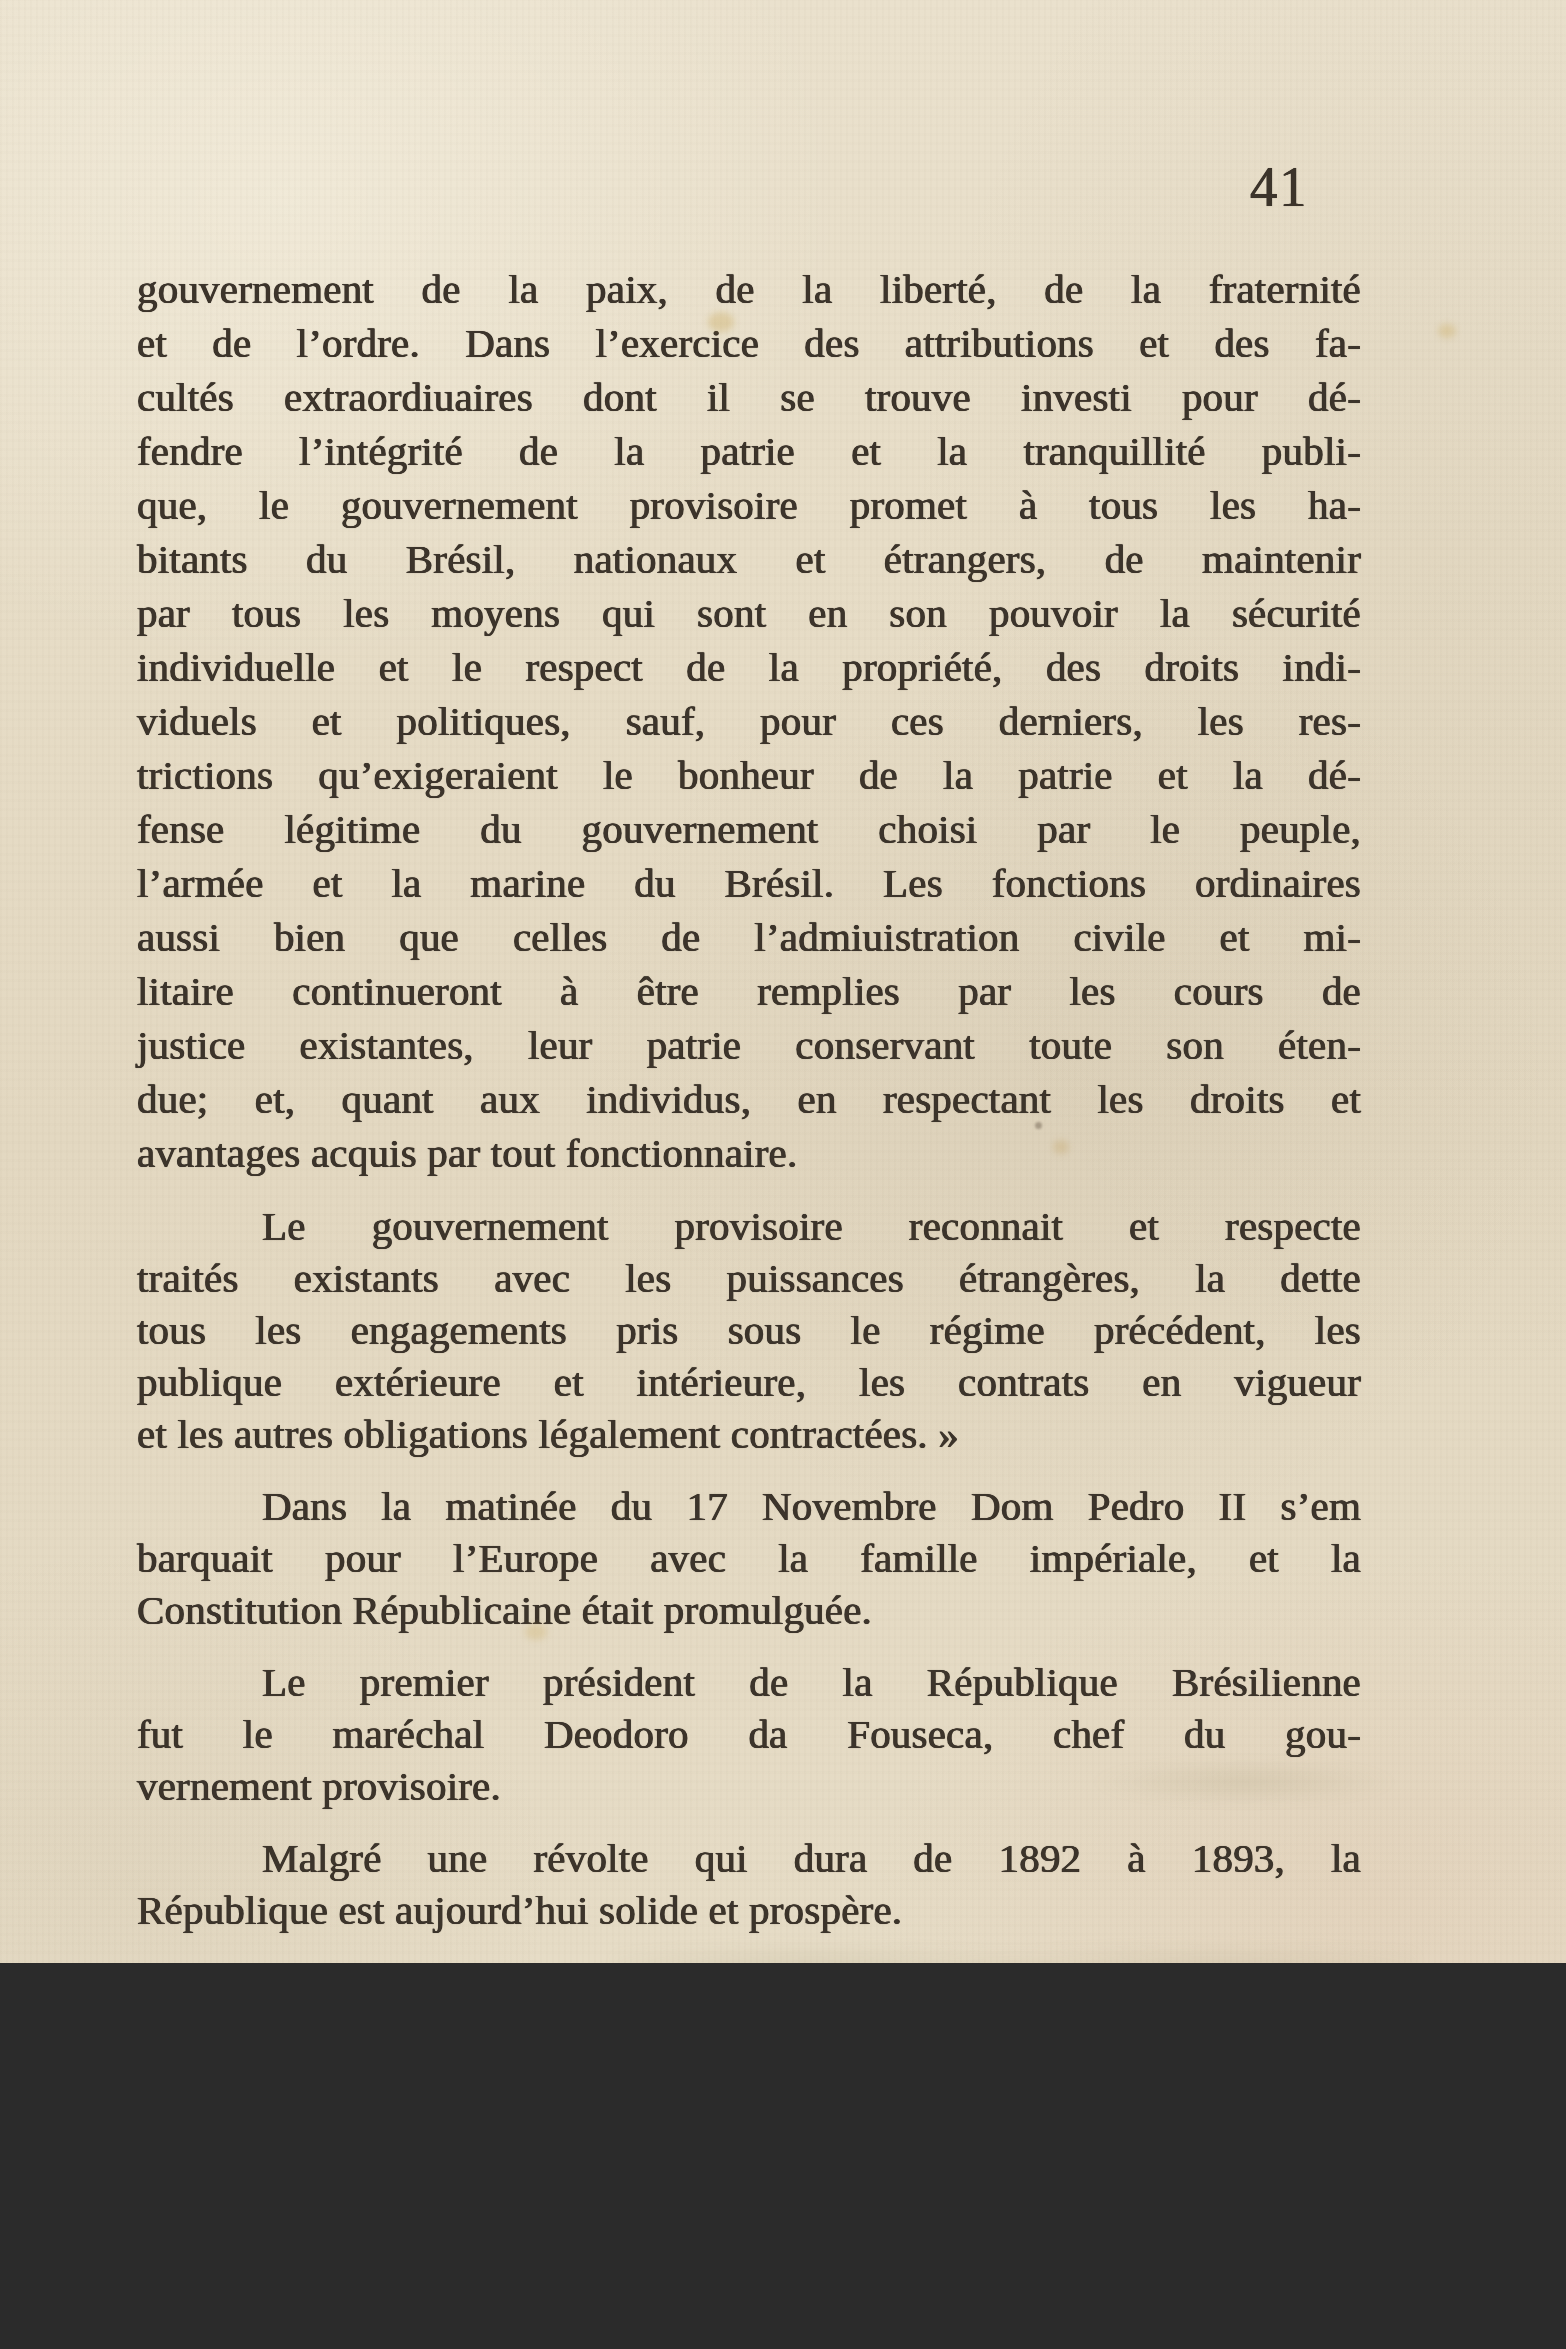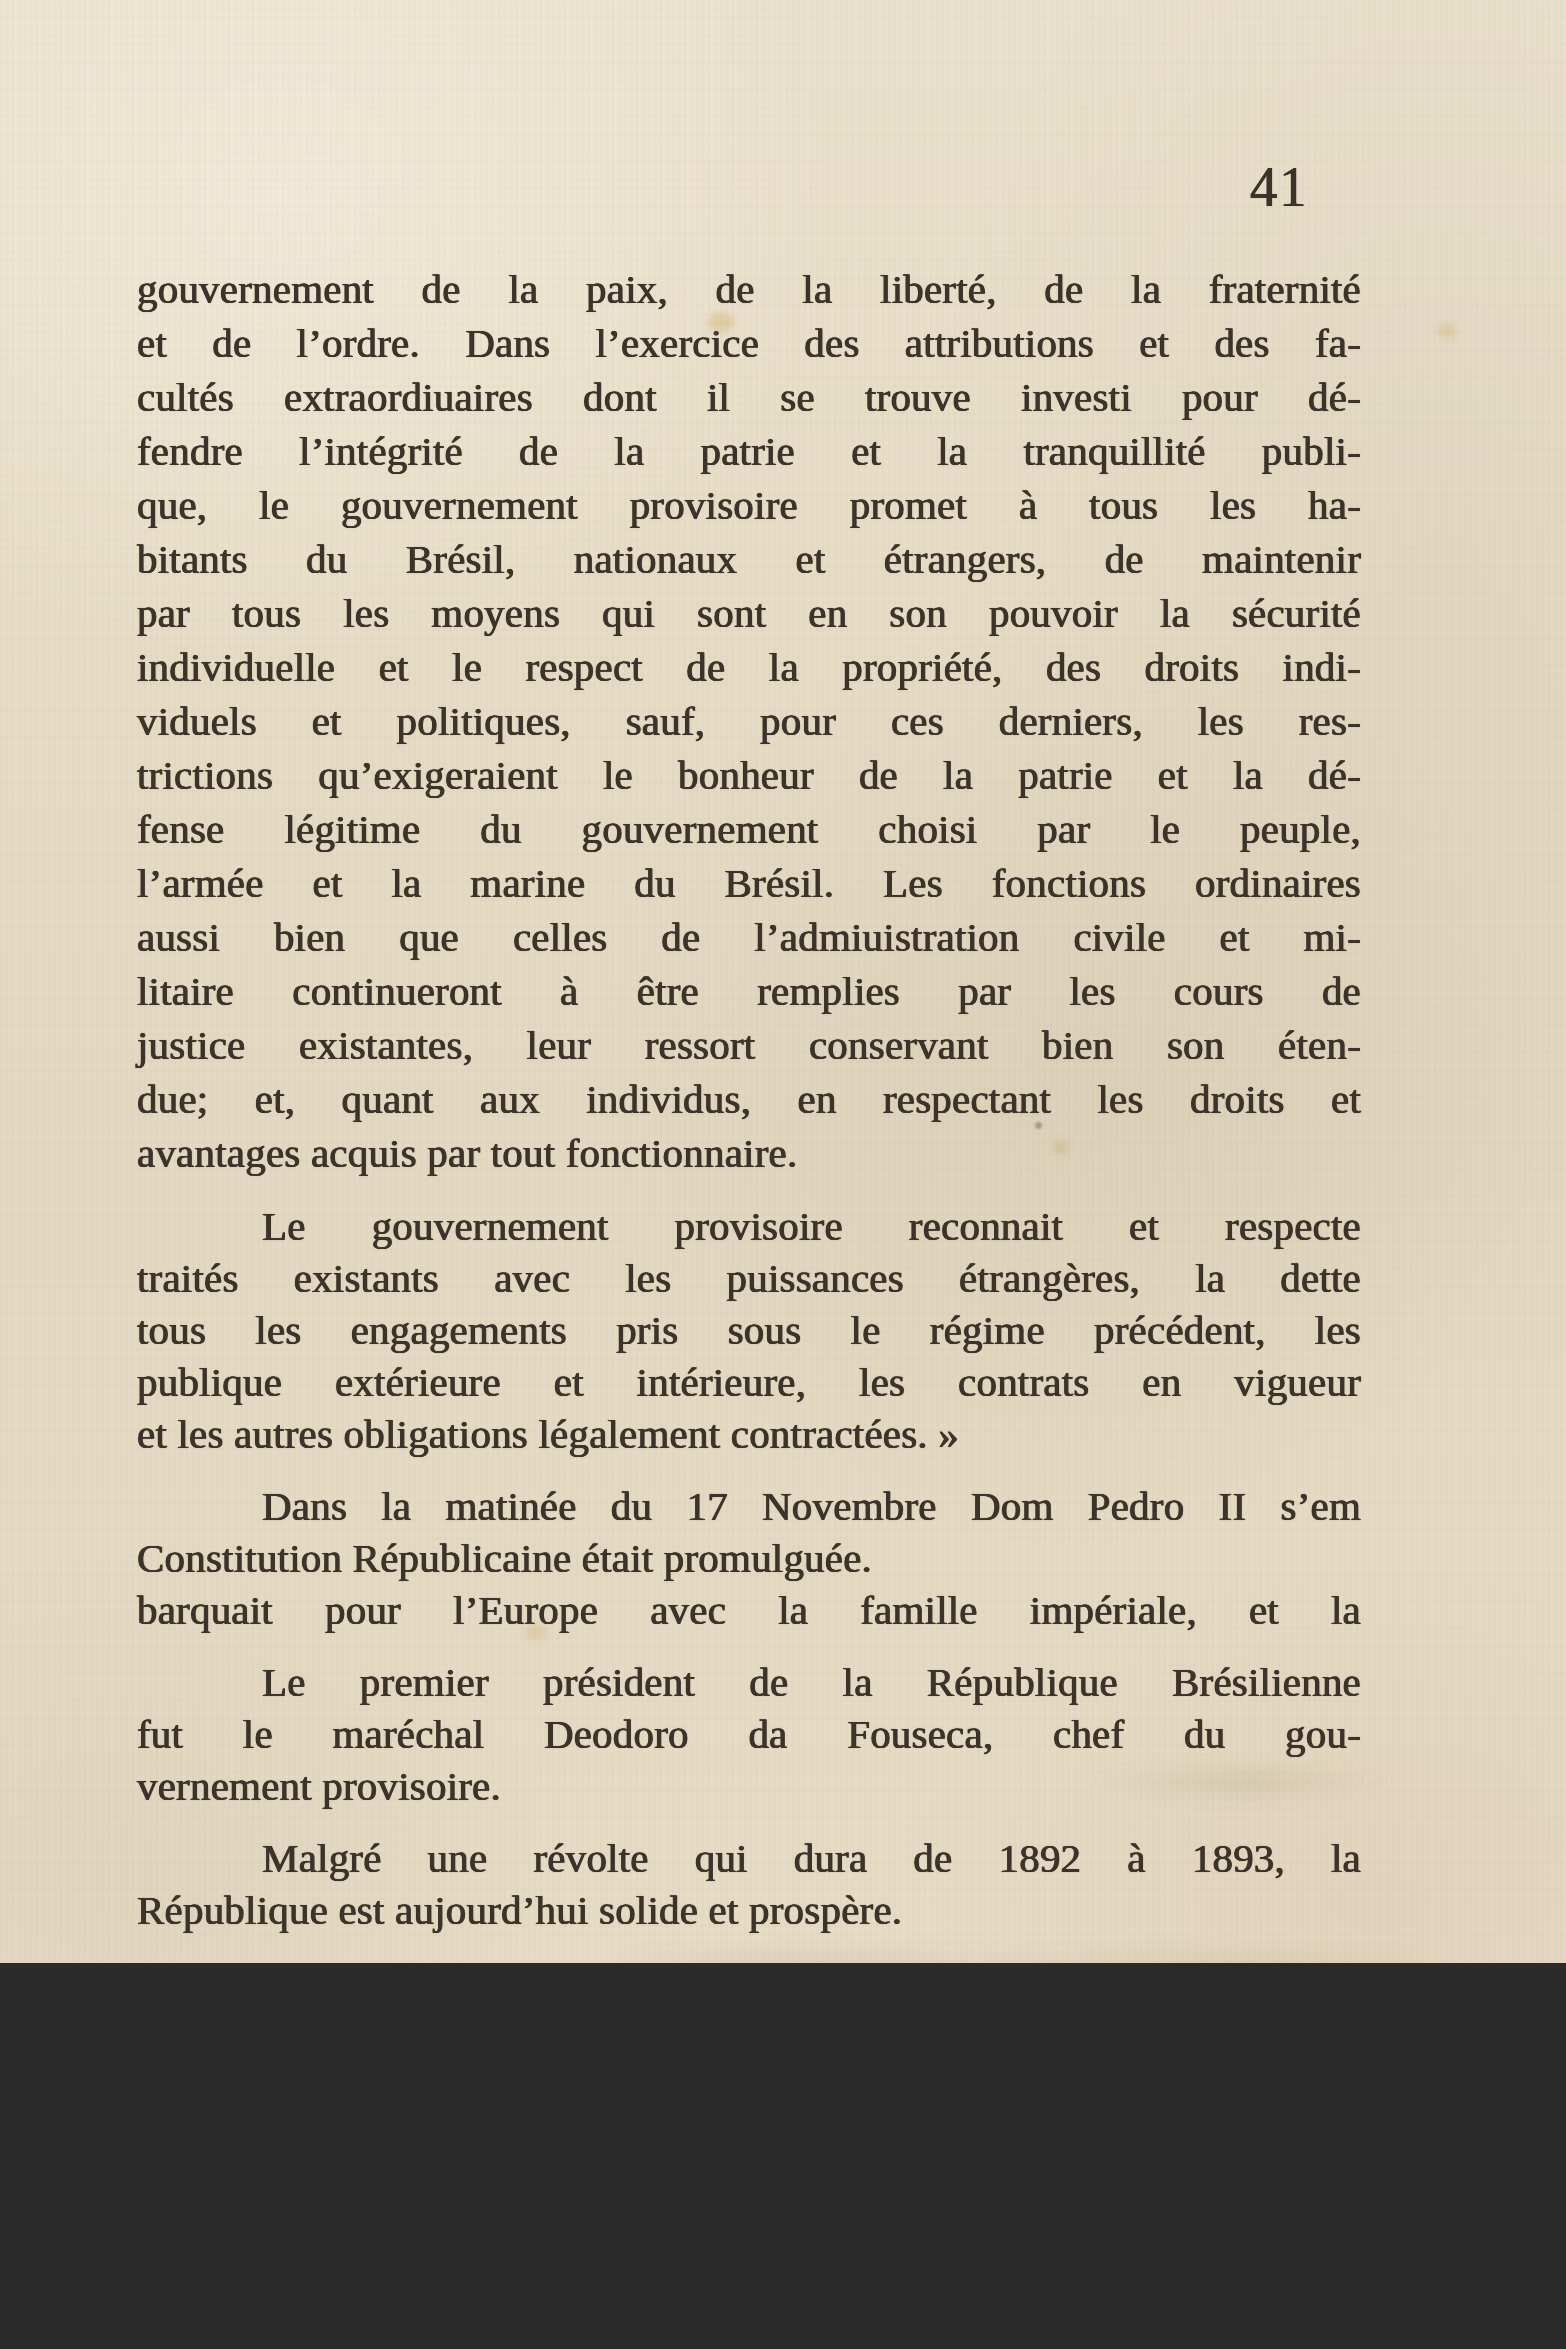--- a/index.html
+++ b/index.html
@@ -133,35 +133,35 @@
         <div class="line">que, le gouvernement provisoire promet à tous les ha-</div>
         <div class="line">bitants du Brésil, nationaux et étrangers, de maintenir</div>
         <div class="line">par tous les moyens qui sont en son pouvoir la sécurité</div>
         <div class="line">individuelle et le respect de la propriété, des droits indi-</div>
         <div class="line">viduels et politiques, sauf, pour ces derniers, les res-</div>
         <div class="line">trictions qu’exigeraient le bonheur de la patrie et la dé-</div>
         <div class="line">fense légitime du gouvernement choisi par le peuple,</div>
         <div class="line">l’armée et la marine du Brésil. Les fonctions ordinaires</div>
         <div class="line">aussi bien que celles de l’admiuistration civile et mi-</div>
         <div class="line">litaire continueront à être remplies par les cours de</div>
-        <div class="line">justice existantes, leur ressort conservant bien son éten-</div>
+        <div class="line">justice existantes, leur patrie conservant toute son éten-</div>
         <div class="line">due; et, quant aux individus, en respectant les droits et</div>
         <div class="line last">avantages acquis par tout fonctionnaire.</div>
       </div>
       <div class="para p2 indent">
         <div class="line first">Le gouvernement provisoire reconnait et respecte</div>
         <div class="line">traités existants avec les puissances étrangères, la dette</div>
         <div class="line">tous les engagements pris sous le régime précédent, les</div>
         <div class="line">publique extérieure et intérieure, les contrats en vigueur</div>
         <div class="line last">et les autres obligations légalement contractées. »</div>
       </div>
       <div class="para p3 indent">
         <div class="line first">Dans la matinée du 17 Novembre Dom Pedro II s’em</div>
+        <div class="line">barquait pour l’Europe avec la famille impériale, et la</div>
         <div class="line last">Constitution Républicaine était promulguée.</div>
-        <div class="line">barquait pour l’Europe avec la famille impériale, et la</div>
       </div>
       <div class="para p4 indent">
         <div class="line first">Le premier président de la République Brésilienne</div>
         <div class="line">fut le maréchal Deodoro da Fouseca, chef du gou-</div>
         <div class="line last">vernement provisoire.</div>
       </div>
       <div class="para p5 indent">
         <div class="line first">Malgré une révolte qui dura de 1892 à 1893, la</div>
         <div class="line last">République est aujourd’hui solide et prospère.</div>
       </div>

